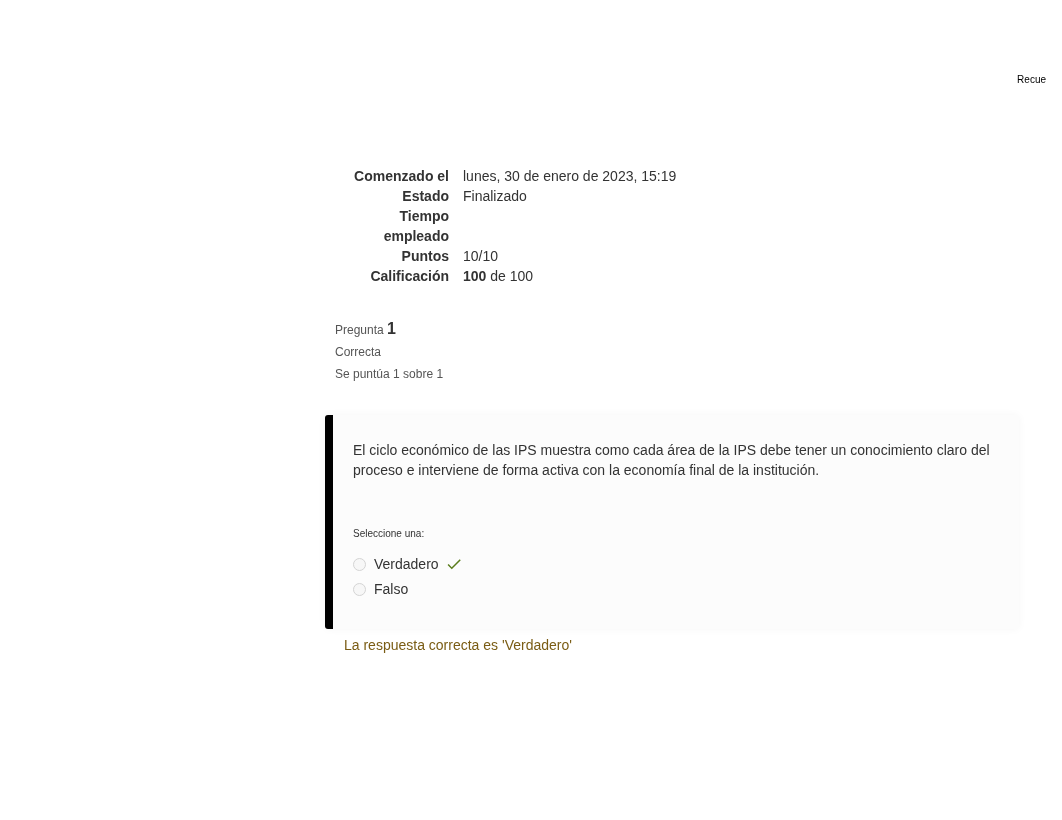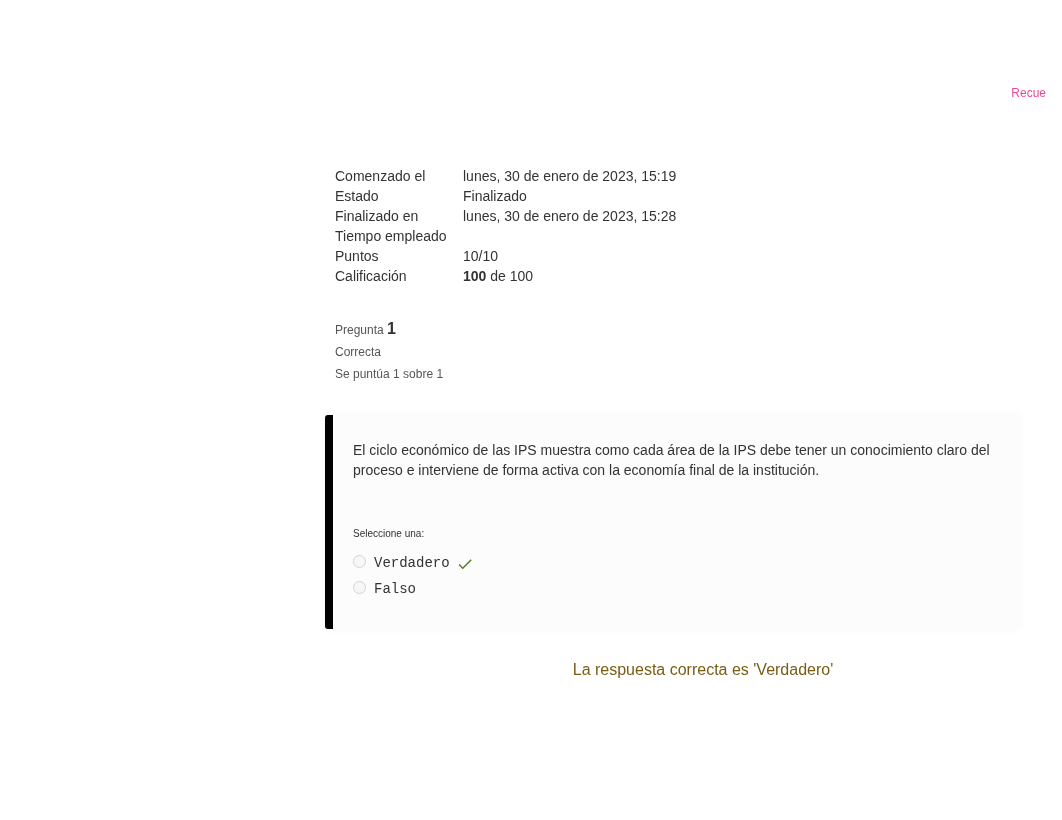--- a/index.html
+++ b/index.html
@@ -12,38 +12,39 @@
       font-size: 14px;
       color: #333;
       background: #fff;
       width: 1062px;
       height: 820px;
       position: relative;
       overflow: hidden;
     }
     .top-link {
       position: absolute;
-      top: 86px;
+      top: 74px;
       right: 16px;
-      font-size: 12px;
-      color: #ec4899;
+      font-size: 10px;
+      color: #000000;
     }
     .summary-table {
       margin-top: 166px;
       margin-left: 335px;
       width: 700px;
     }
     .summary-row {
       display: flex;
       line-height: 20px;
       font-size: 14px;
     }
     .summary-label {
       width: 128px;
-      font-weight: normal;
+      text-align: right;
+      font-weight: bold;
       padding-right: 14px;
       color: #333;
     }
     .summary-value {
       flex: 1;
       color: #333;
     }
     .summary-value .grade-strong {
       font-weight: bold;
     }
@@ -78,24 +79,23 @@
       line-height: 1.4;
       margin-bottom: 48px;
     }
     .select-label {
       font-size: 10px;
       color: #333;
       margin-bottom: 12px;
     }
     .option-row {
       display: flex;
-      align-items: flex-start;
+      align-items: center;
       padding: 4px 0;
       margin-left: 0;
-      font-family: Liberation Mono, monospace;
     }
     .radio {
       width: 13px;
       height: 13px;
       border: 1px solid #d4d4d4;
       border-radius: 50%;
       margin-right: 8px;
       background: #f7f7f7;
       flex-shrink: 0;
     }
@@ -107,44 +107,39 @@
       display: inline-block;
       margin-left: 6px;
       vertical-align: middle;
     }
     .check-icon svg {
       width: 18px;
       height: 18px;
       display: block;
     }
     .feedback {
-      margin-top: 32px;
+      margin-top: 8px;
       margin-left: 344px;
-      font-size: 16px;
+      font-size: 14px;
       color: #7a5c14;
-      text-align: center;
     }
   </style>
 </head>
 <body>
 
 <div class="top-link">Recue</div>
 
 <div class="summary-table">
   <div class="summary-row">
     <div class="summary-label">Comenzado el</div>
     <div class="summary-value">lunes, 30 de enero de 2023, 15:19</div>
   </div>
   <div class="summary-row">
     <div class="summary-label">Estado</div>
     <div class="summary-value">Finalizado</div>
-  </div>
-  <div class="summary-row">
-    <div class="summary-label">Finalizado en</div>
-    <div class="summary-value">lunes, 30 de enero de 2023, 15:28</div>
   </div>
   <div class="summary-row">
     <div class="summary-label">Tiempo empleado</div>
   </div>
   <div class="summary-row">
     <div class="summary-label">Puntos</div>
     <div class="summary-value">10/10</div>
   </div>
   <div class="summary-row">
     <div class="summary-label">Calificación</div>

